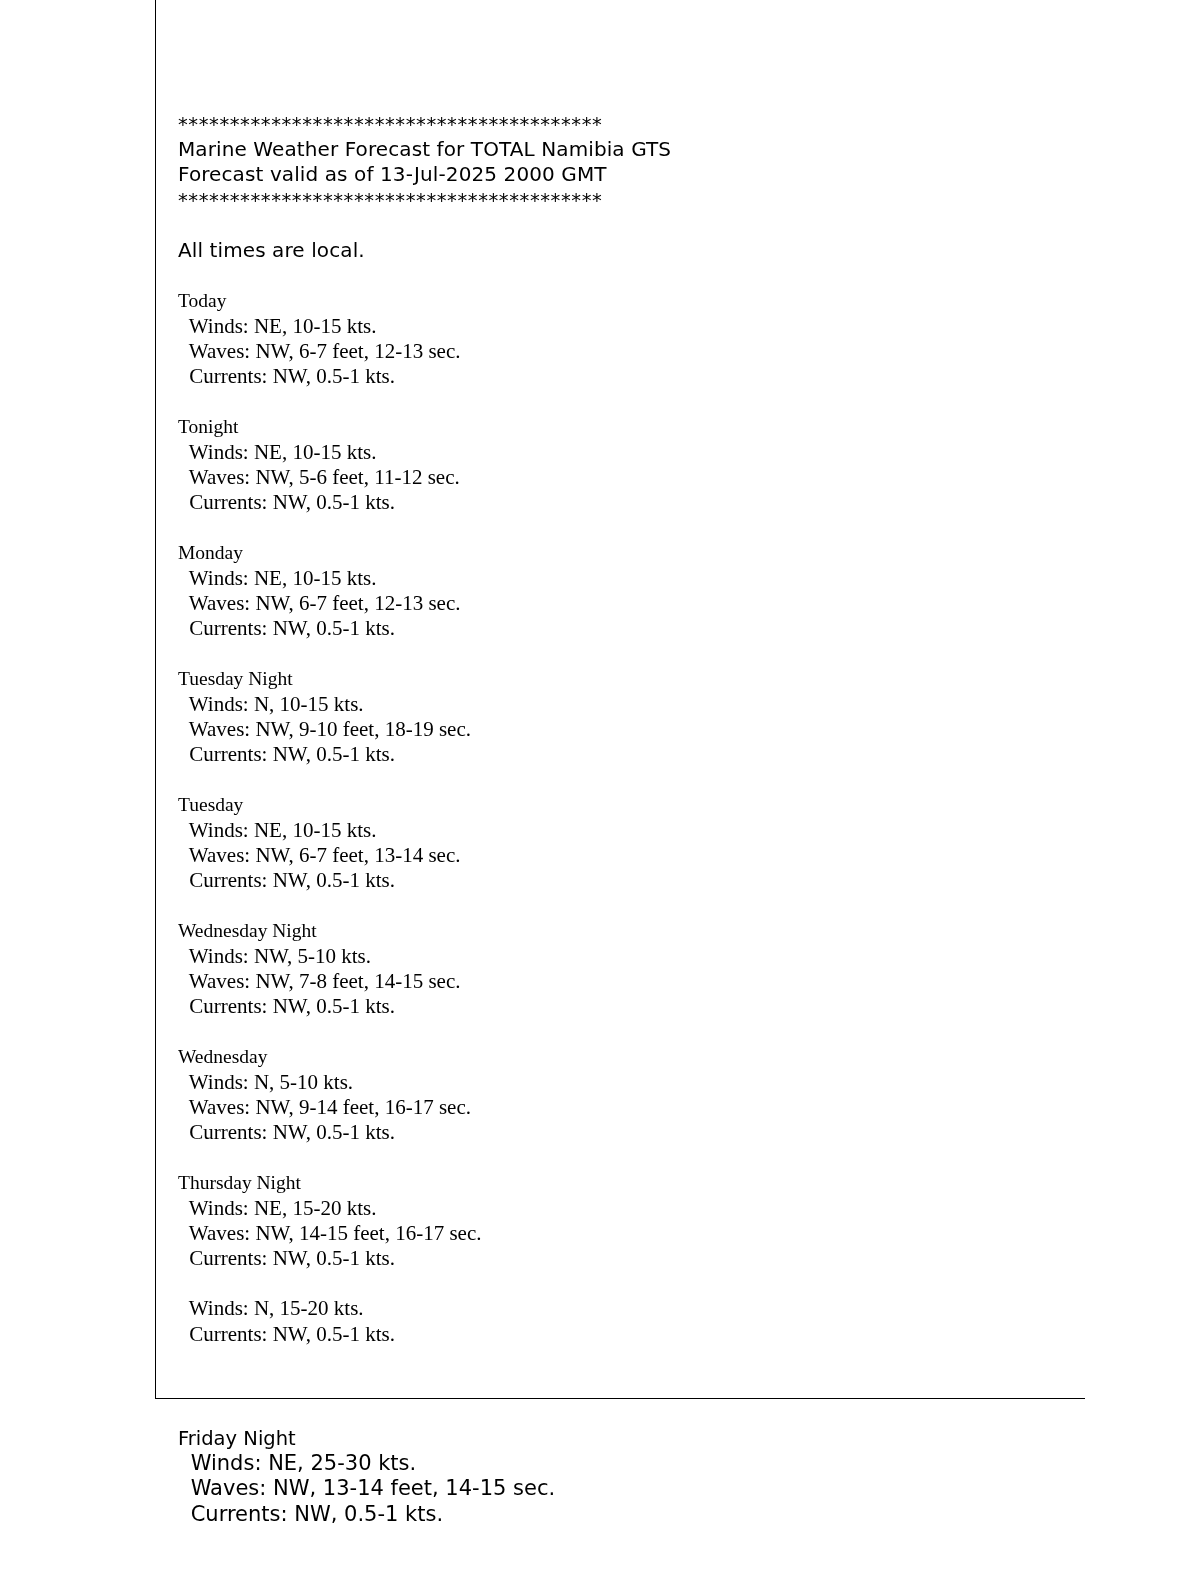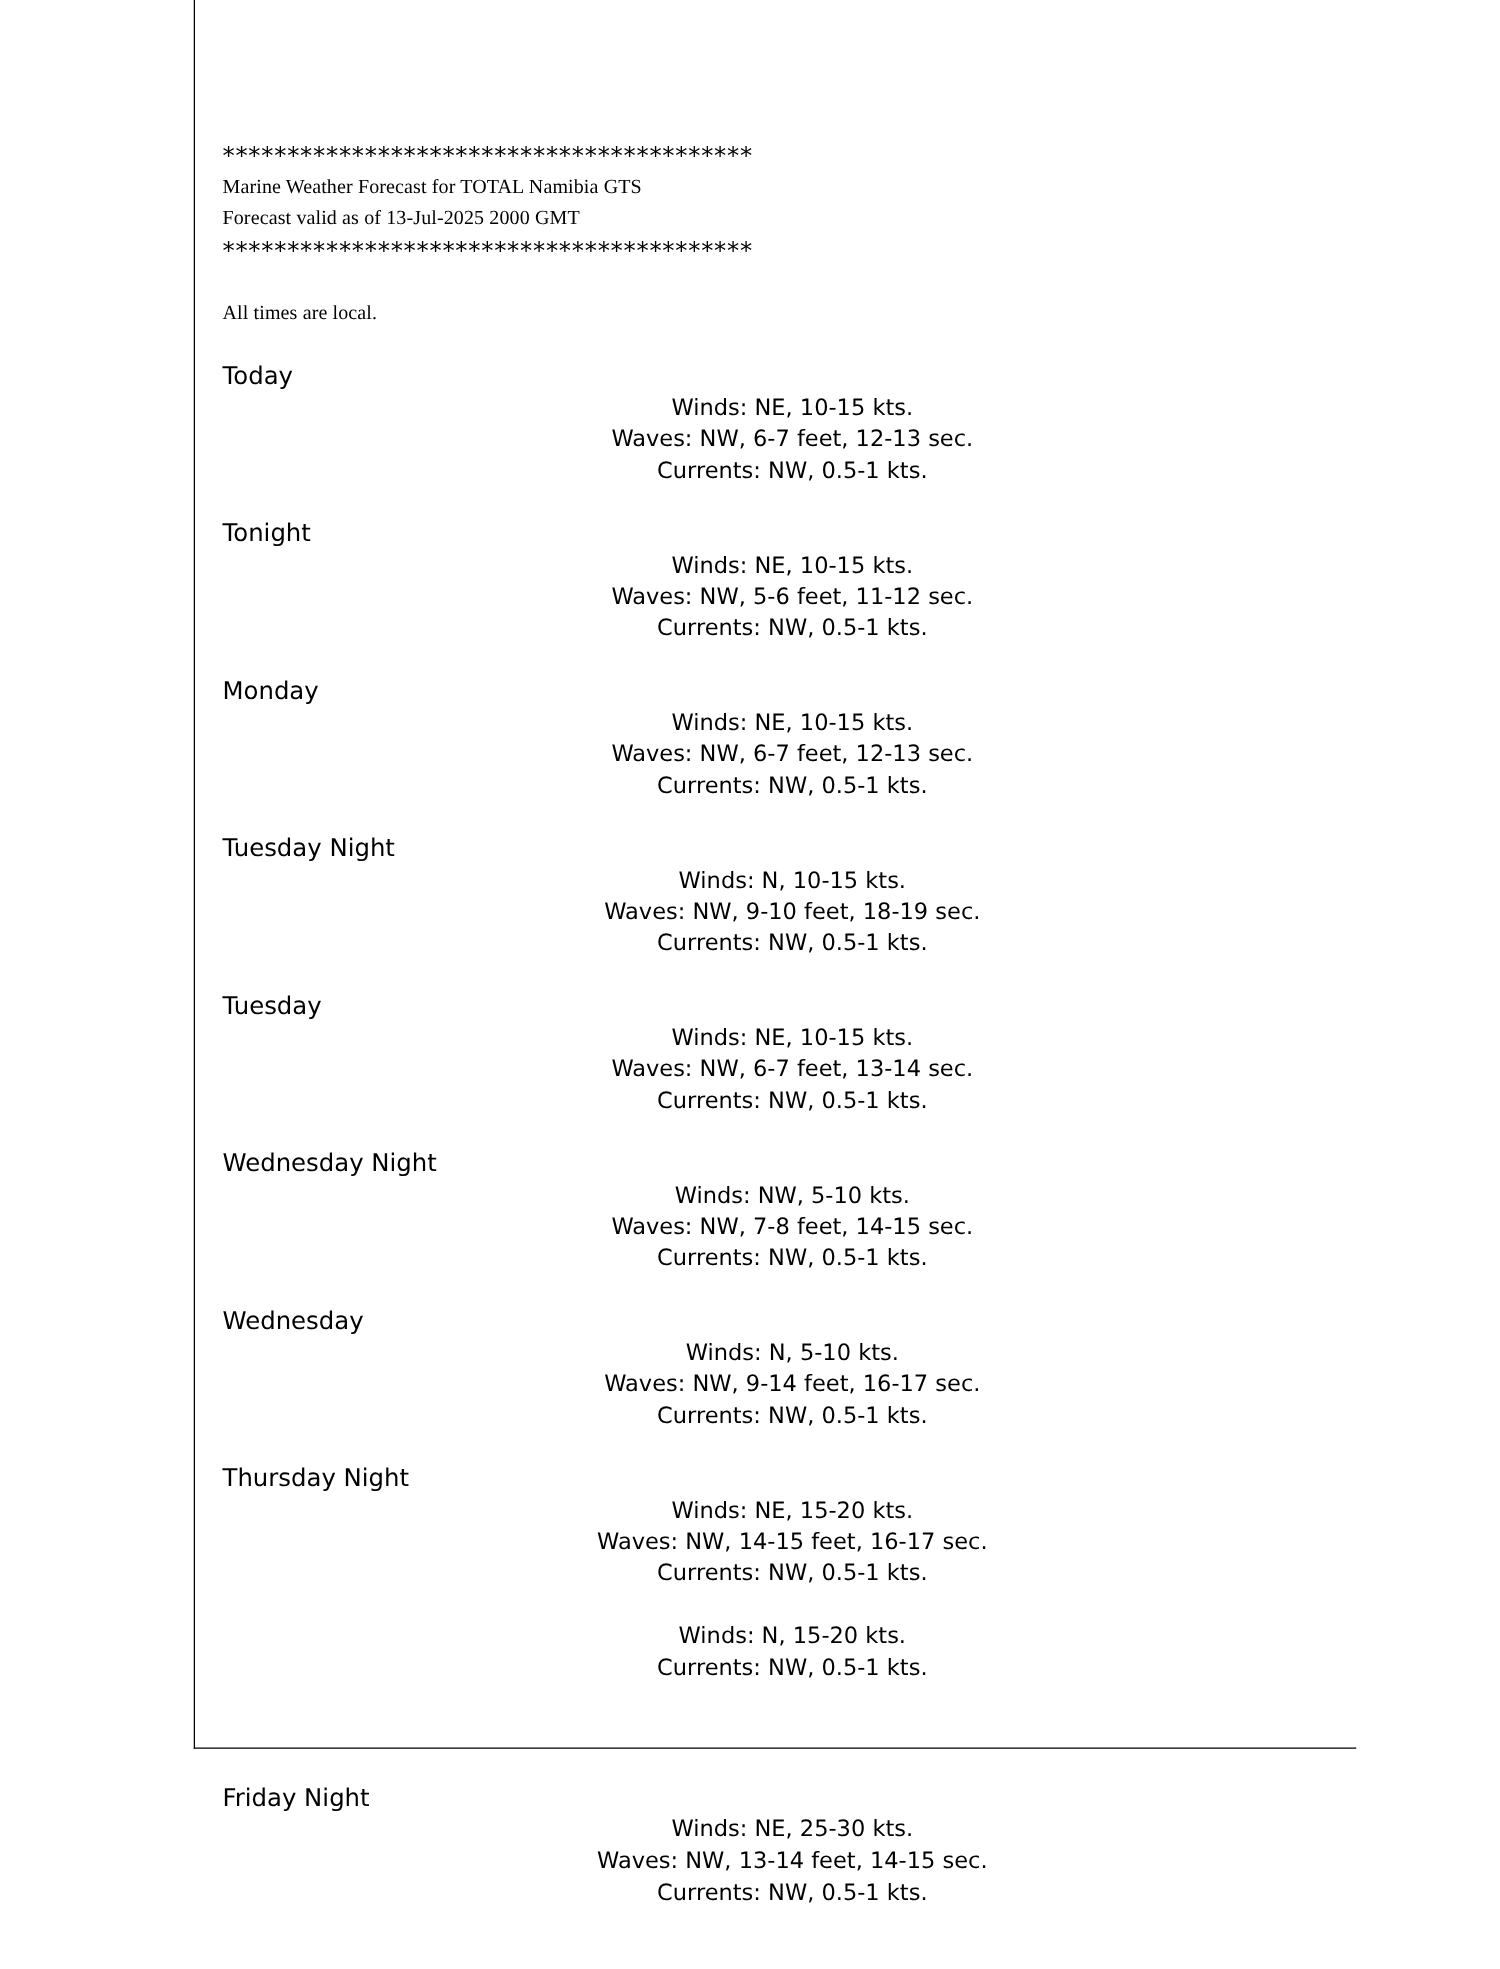--- a/index.html
+++ b/index.html
@@ -33,49 +33,48 @@
     border-bottom: 1.5px solid #000000;
     box-sizing: border-box;
   }
   .content {
     position: absolute;
     left: 178px;
     top: 112px;
     width: 900px;
   }
   .line {
-    font-size: 16px;
+    font-size: 20px;
     line-height: 25.2px;
     white-space: pre;
     letter-spacing: 0.1px;
-    font-family: Liberation Serif, serif;
   }
   .stars {
     font-size: 19.5px;
     line-height: 25.2px;
     white-space: pre;
     letter-spacing: 0.6px;
   }
   .blank {
     height: 25.2px;
   }
   .block {
     margin: 0;
+    font-family: Liberation Serif, serif;
   }
   .day-name {
     font-size: 19.5px;
     line-height: 25.2px;
     white-space: pre;
   }
   .detail {
-    font-size: 18px;
+    font-size: 21px;
     line-height: 25.2px;
     white-space: pre;
     padding-left: 6px;
-    text-align: center;
   }
   .footer-block {
     position: absolute;
     left: 178px;
     top: 1426px;
     width: 900px;
   }
 </style>
 </head>
 <body>

